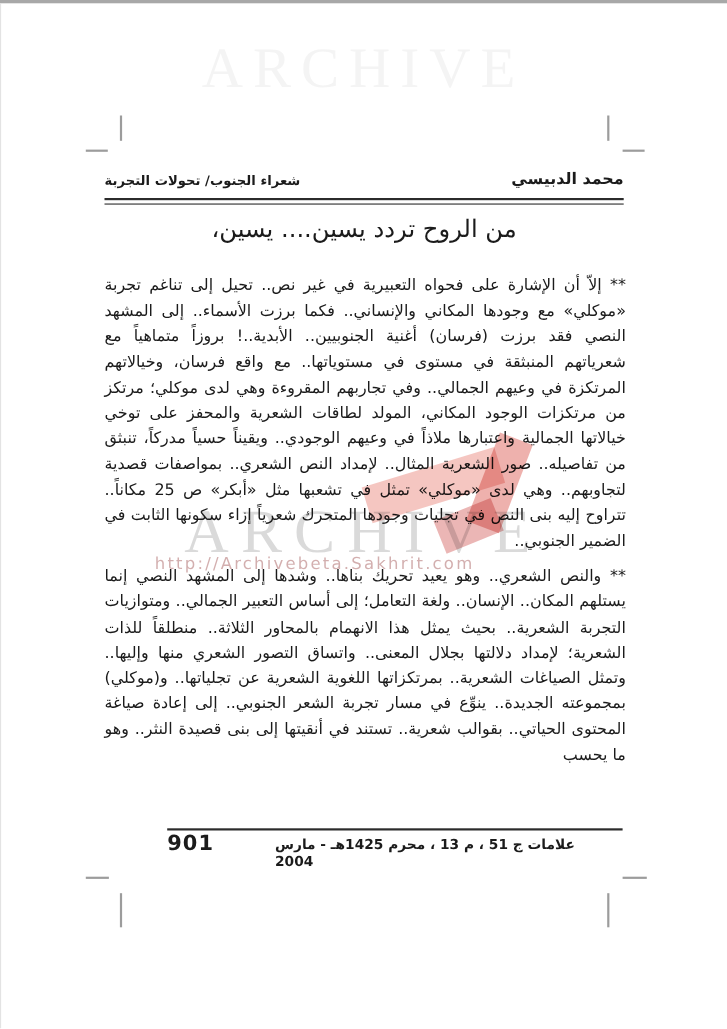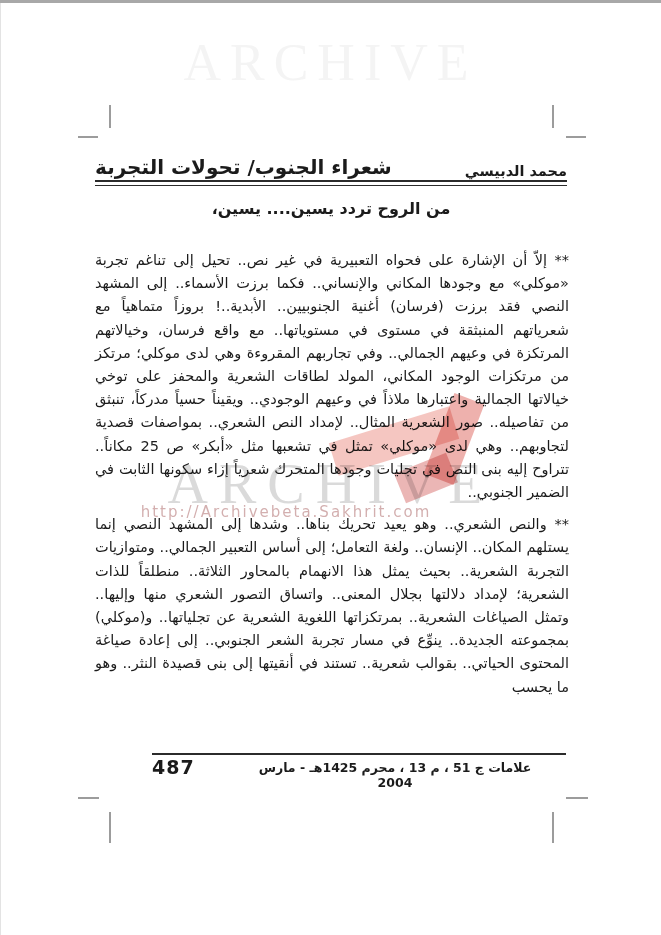--- a/index.html
+++ b/index.html
@@ -9,32 +9,32 @@
     font-family:"DejaVu Sans",sans-serif;
     color:#1b1b1b;
   }
   .abs{position:absolute;}
   
   .scan-top-bar{top:0;left:0;width:661px;height:3px;background:#a8a8a8;}
   .scan-left-edge{top:3px;left:0;width:1px;height:932px;background:#e3e3e3;}
   .crop{background:#9c9c9c;}
   
   .header-row{top:155px;left:95px;width:472px;display:flex;flex-direction:row-reverse;justify-content:space-between;align-items:flex-end;direction:rtl;}
-  .header-right{font-size:20px;font-weight:bold;direction:rtl;}
+  .header-right{font-size:12px;font-weight:bold;direction:rtl;}
   .header-left{font-size:14.5px;font-weight:bold;direction:rtl;}
   .header-rule{top:180px;left:95px;width:472px;height:3px;border-top:2px solid #2b2b2b;border-bottom:1px solid #2b2b2b;}
   
   .title-block{top:196px;left:95px;width:472px;text-align:center;direction:rtl;}
-  .title-line{font-size:16px;font-weight:bold;line-height:26px;text-align:center;}
+  .title-line{font-size:22px;font-weight:normal;line-height:26px;text-align:center;}
   
   .body-block{top:249px;left:95px;width:474px;direction:rtl;text-align:justify;font-size:14.5px;line-height:23.2px;z-index:3;}
   .body-block p{margin:0 0 9px 0;}
   
   .footer-rule{top:753px;left:152px;width:414px;height:2px;background:#2b2b2b;}
-  .footer-journal{top:760px;left:250px;width:290px;text-align:center;direction:rtl;font-size:12.5px;font-weight:bold;}
+  .footer-journal{top:760px;left:250px;width:290px;text-align:left;direction:rtl;font-size:12.5px;font-weight:bold;}
   .page-number{top:756px;left:152px;font-size:19px;font-weight:bold;letter-spacing:1px;}
   
   .wm-top{top:33px;left:0;width:661px;text-align:center;
     font-family:"Liberation Serif","DejaVu Serif",serif;
     font-size:52px;letter-spacing:9px;color:rgba(100,100,100,0.07);z-index:1;}
   .wm-main{top:452px;left:0;width:661px;text-align:center;
     font-family:"Liberation Serif","DejaVu Serif",serif;
     font-size:56px;letter-spacing:11px;color:rgba(70,70,70,0.20);z-index:2;}
   .wm-url{top:503px;left:0;width:572px;text-align:center;
     font-size:15px;letter-spacing:2px;color:rgba(175,110,110,0.55);
@@ -77,13 +77,13 @@
 <div class="abs ribbon ribbon-c"></div>
 <div class="abs wm-url">http://Archivebeta.Sakhrit.com</div>
 
 <div class="abs body-block">
   <p>** إلاّ أن الإشارة على فحواه التعبيرية في غير نص.. تحيل إلى تناغم تجربة «موكلي» مع وجودها المكاني والإنساني.. فكما برزت الأسماء.. إلى المشهد النصي فقد برزت (فرسان) أغنية الجنوبيين.. الأبدية..! بروزاً متماهياً مع شعرياتهم المنبثقة في مستوى في مستوياتها.. مع واقع فرسان، وخيالاتهم المرتكزة في وعيهم الجمالي.. وفي تجاربهم المقروءة وهي لدى موكلي؛ مرتكز من مرتكزات الوجود المكاني، المولد لطاقات الشعرية والمحفز على توخي خيالاتها الجمالية واعتبارها ملاذاً في وعيهم الوجودي.. ويقيناً حسياً مدركاً، تنبثق من تفاصيله.. صور الشعرية المثال.. لإمداد النص الشعري.. بمواصفات قصدية لتجاوبهم.. وهي لدى «موكلي» تمثل في تشعبها مثل «أبكر» ص 25 مكاناً.. تتراوح إليه بنى النص في تجليات وجودها المتحرك شعرياً إزاء سكونها الثابت في الضمير الجنوبي..</p>
   <p>** والنص الشعري.. وهو يعيد تحريك بناها.. وشدها إلى المشهد النصي إنما يستلهم المكان.. الإنسان.. ولغة التعامل؛ إلى أساس التعبير الجمالي.. ومتوازيات التجربة الشعرية.. بحيث يمثل هذا الانهمام بالمحاور الثلاثة.. منطلقاً للذات الشعرية؛ لإمداد دلالتها بجلال المعنى.. واتساق التصور الشعري منها وإليها.. وتمثل الصياغات الشعرية.. بمرتكزاتها اللغوية الشعرية عن تجلياتها.. و(موكلي) بمجموعته الجديدة.. ينوِّع في مسار تجربة الشعر الجنوبي.. إلى إعادة صياغة المحتوى الحياتي.. بقوالب شعرية.. تستند في أنقيتها إلى بنى قصيدة النثر.. وهو ما يحسب</p>
 </div>
 
 <div class="abs footer-rule"></div>
 <div class="abs footer-journal">علامات ج 51 ، م 13 ، محرم 1425هـ - مارس 2004</div>
-<div class="abs page-number">487</div>
+<div class="abs page-number">901</div>
 
 </body></html>

